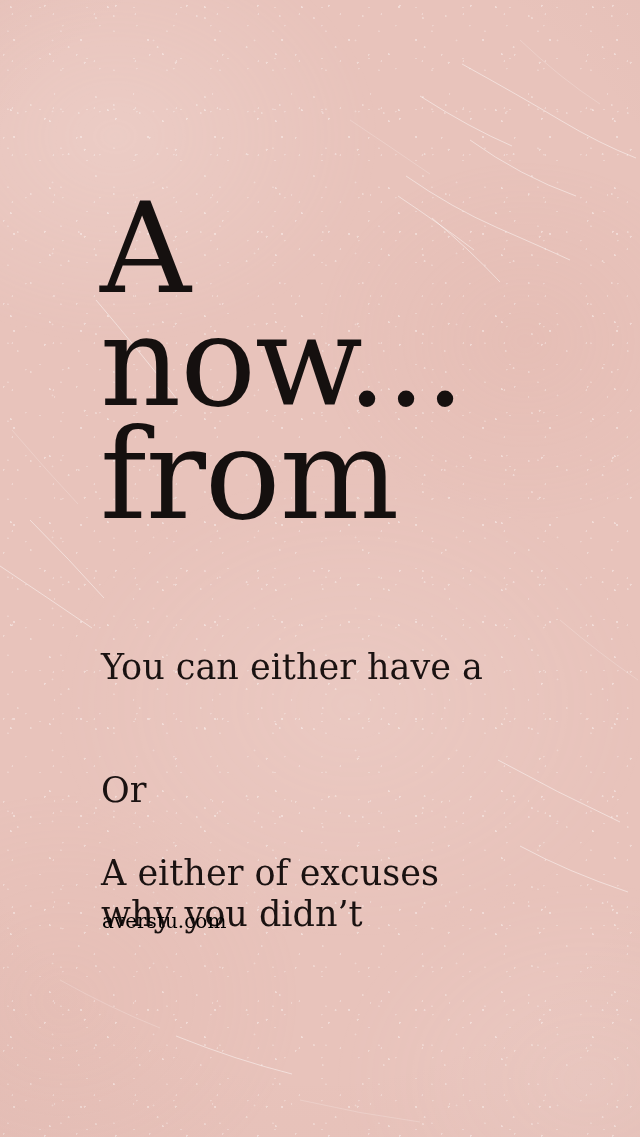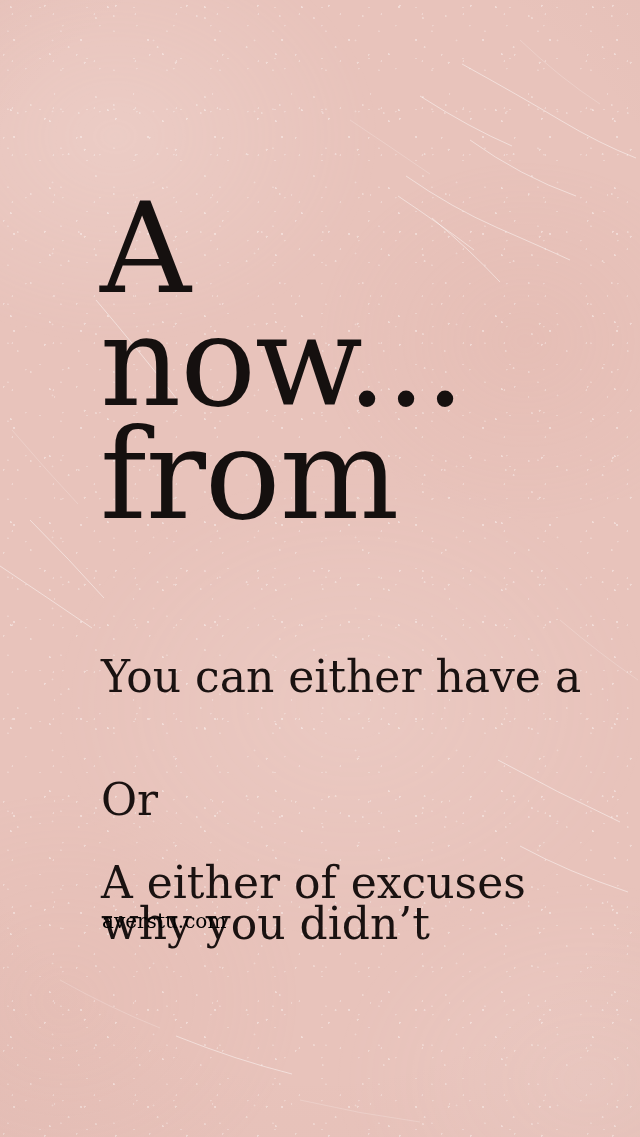--- a/index.html
+++ b/index.html
@@ -92,21 +92,21 @@
     letter-spacing: -1px;
     font-weight: 400;
     color: #15100f;
     white-space: nowrap;
   }
   .headline .hl-line { display: block; }
 
   .body-block {
     position: absolute;
     left: 101px;
-    font-size: 44px;
+    font-size: 35px;
     line-height: 41px;
     font-weight: 400;
     color: #1a1211;
     white-space: nowrap;
   }
   .body-block .bl { display: block; }
 
   #para-progress { top: 612px; }
   #para-or       { top: 735px; }
   #para-excuses  { top: 818px; }

